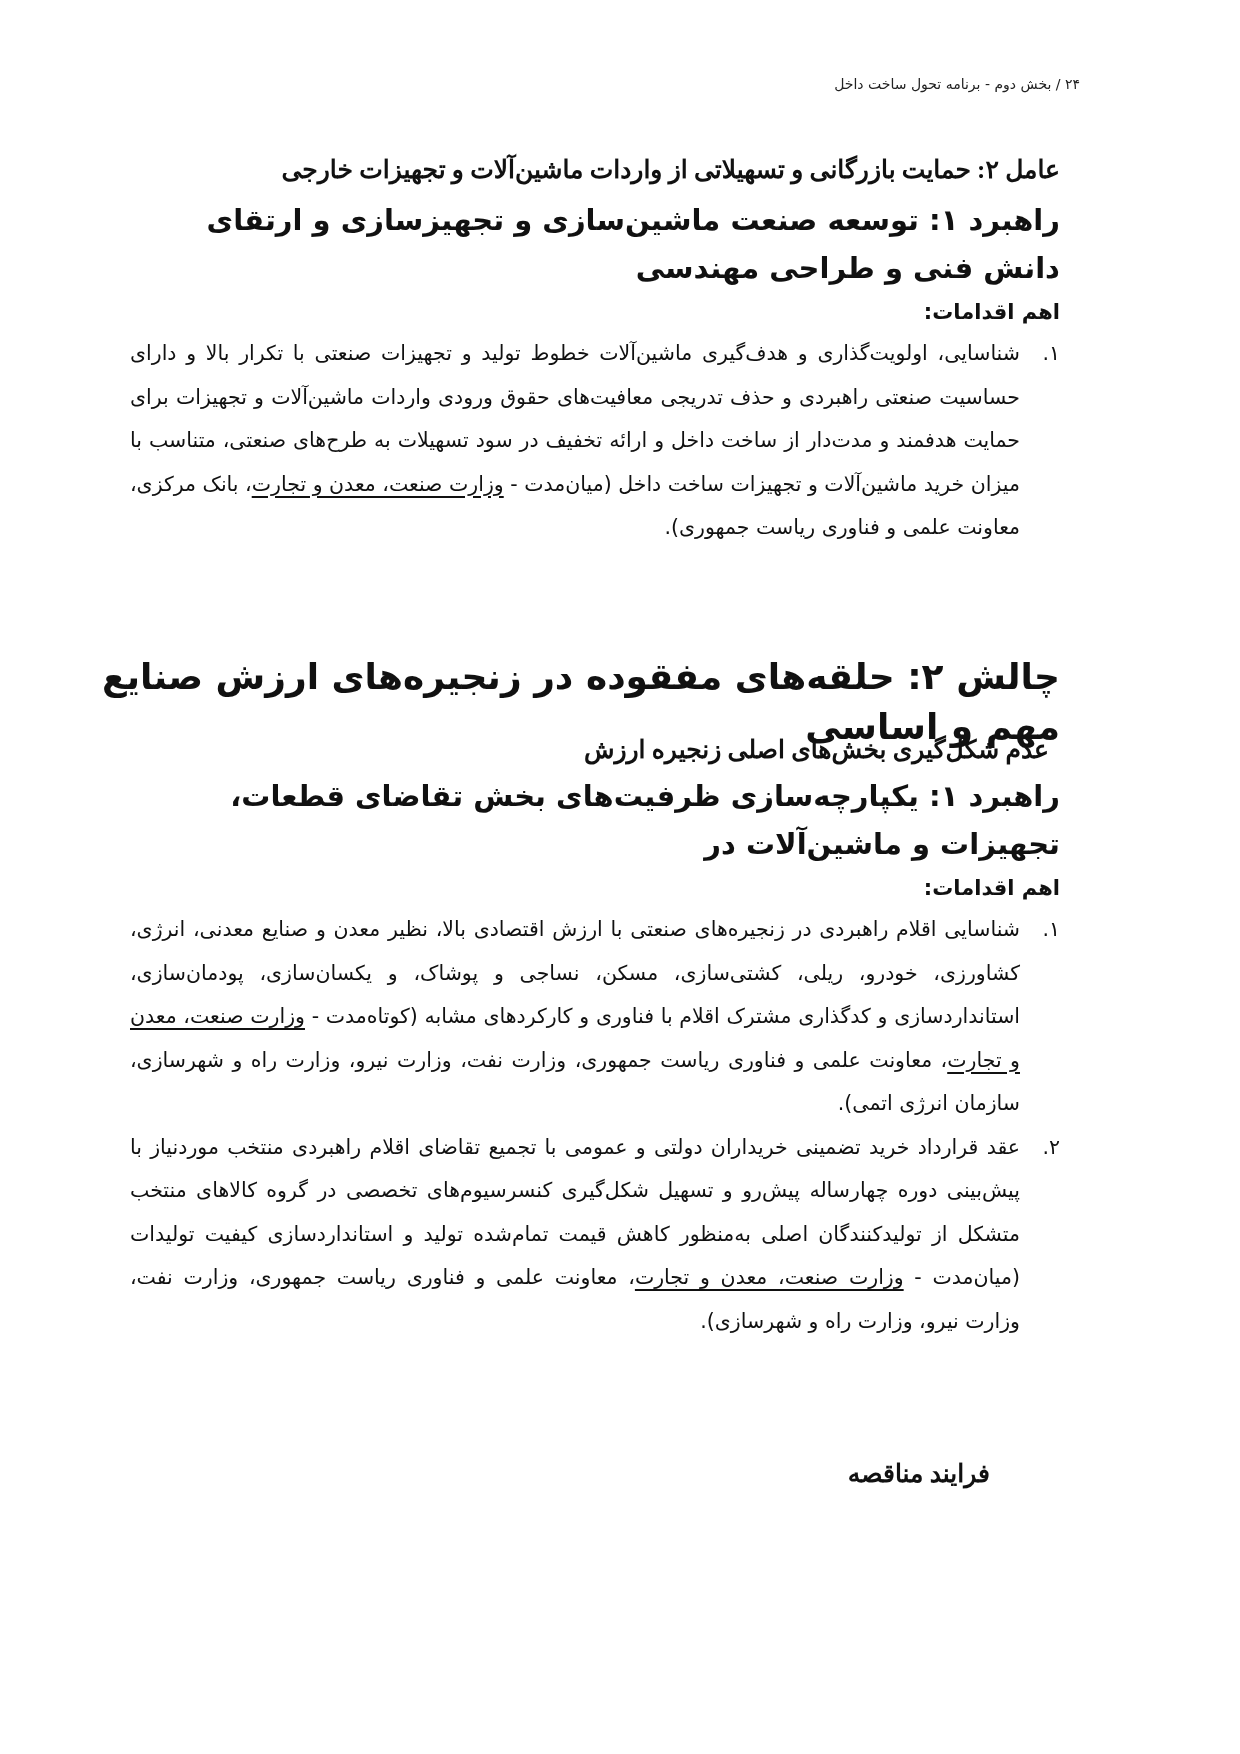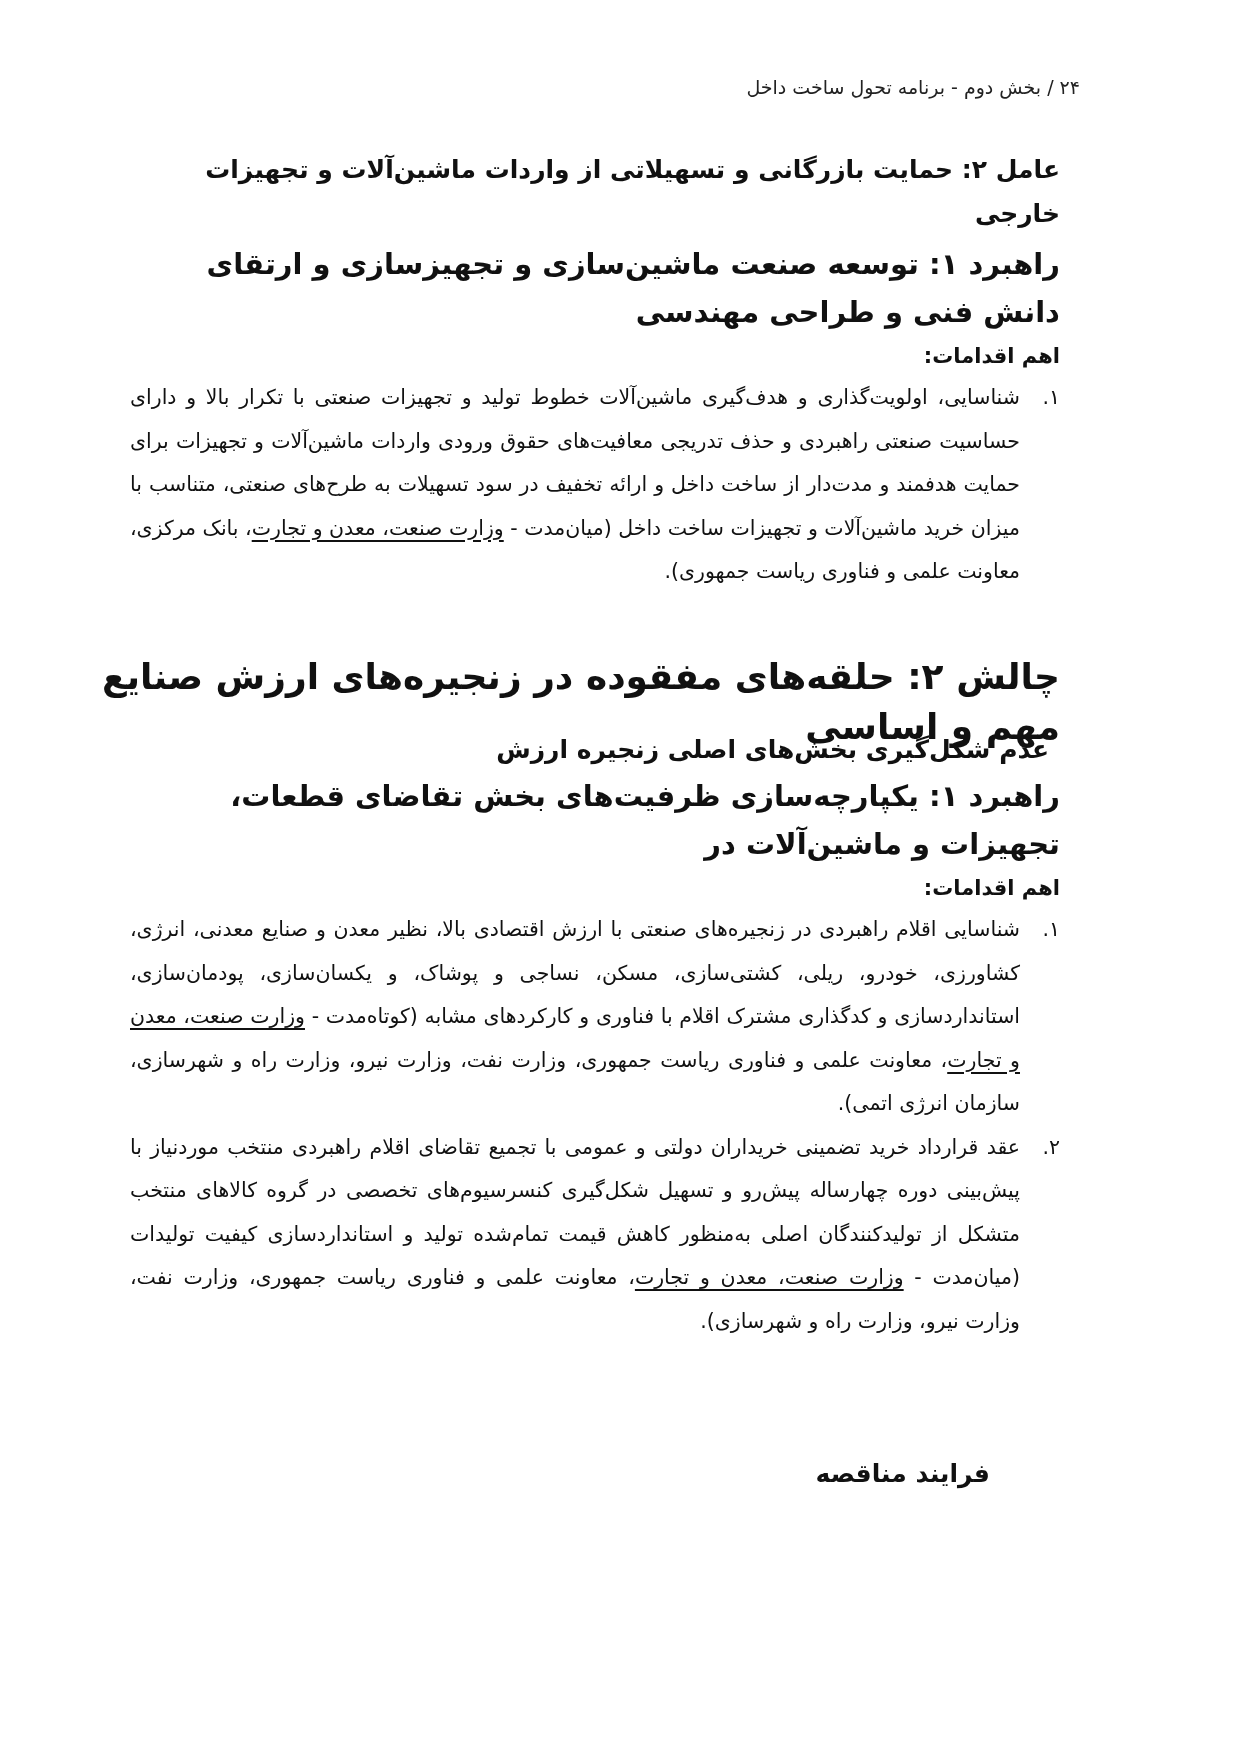--- a/index.html
+++ b/index.html
@@ -1,21 +1,21 @@
 <!DOCTYPE html>
 <html><head>
 <meta charset="utf-8">
 <style>
   html, body { margin: 0; padding: 0; background: #ffffff; }
   body { width: 1240px; height: 1754px; position: relative; overflow: hidden;
          font-family: "DejaVu Sans", sans-serif; color: #111; direction: rtl; }
   .page { position: absolute; left: 0; top: 0; width: 1240px; height: 1754px; }
-  .running-header { position: absolute; top: 76px; right: 160px; font-size: 19px; color: #222; }
+  .running-header { position: absolute; top: 76px; right: 160px; font-size: 14px; color: #222; }
   .block { position: absolute; right: 180px; width: 930px; }
-  .h-factor { font-weight: bold; font-size: 25px; line-height: 44px; }
+  .h-factor { font-weight: bold; font-size: 25px; line-height: 44px; font-family: Liberation Serif, serif; }
   .h-strategy { font-weight: bold; font-size: 29px; line-height: 48px; }
   .indent { padding-right: 78px; display: block; }
   .h-actions { font-weight: bold; font-size: 21px; line-height: 40px; }
   .list { margin: 0; padding: 0; list-style: none; }
   .list li { position: relative; padding-right: 40px; font-size: 20.5px; line-height: 43.5px; text-align: justify; text-align-last: right; }
   .list li .num { position: absolute; right: 0; top: 0; }
   .u { text-decoration: underline; text-underline-offset: 5px; }
   .challenge { position: absolute; right: 180px; width: 1000px; font-weight: bold; font-size: 36px; line-height: 50px; margin-top: 12px; }
 </style>
 </head>

